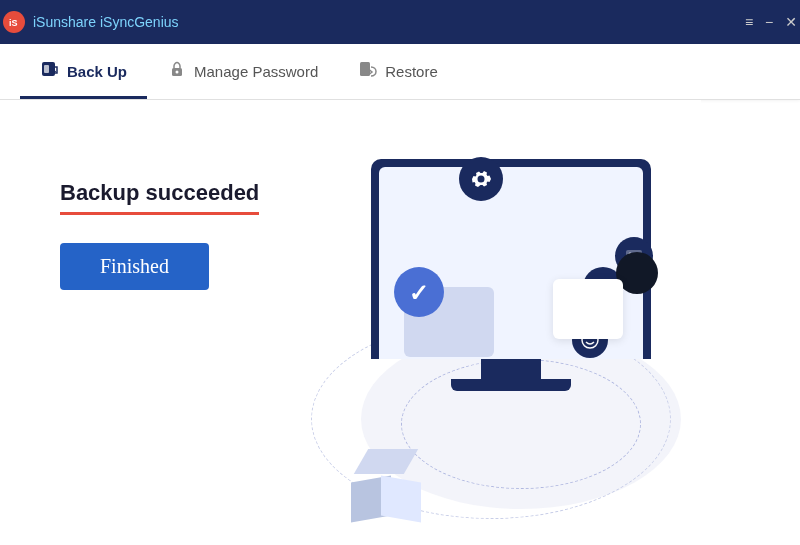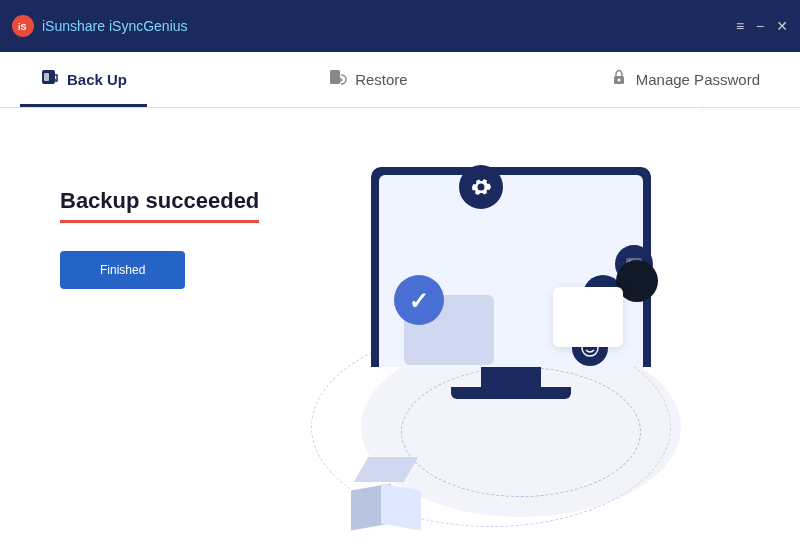--- a/index.html
+++ b/index.html
@@ -7,25 +7,25 @@
       width: 800px;
       height: 545px;
       font-family: 'Segoe UI', Arial, sans-serif;
       overflow: hidden;
       background: #fff;
     }
 
     
     .title-bar {
       background: #1a2a5e;
-      height: 52px;
+      height: 44px;
       display: flex;
       align-items: center;
       justify-content: space-between;
-      padding: 0 12px;
+      padding: 0 3px;
       color: #fff;
     }
     .title-bar-left {
       display: flex;
       align-items: center;
       gap: 8px;
     }
     .app-logo {
       width: 22px;
       height: 22px;
@@ -56,21 +56,20 @@
 
     
     .nav-bar {
       background: #fff;
       border-bottom: 1px solid #e0e0e0;
       display: flex;
       height: 56px;
       align-items: flex-end;
       padding: 0 20px;
       box-shadow: 0 1px 3px rgba(0,0,0,0.05);
-      justify-content: space-between;
     }
     .nav-tab {
       display: flex;
       align-items: center;
       gap: 7px;
       padding: 0 20px 12px 20px;
       font-size: 15px;
       color: #555;
       cursor: pointer;
       border-bottom: 3px solid transparent;
@@ -111,23 +110,24 @@
       height: 3px;
       background: #e74c3c;
       margin-bottom: 28px;
     }
     .finished-btn {
       background: #2563c7;
       color: #fff;
       border: none;
       border-radius: 4px;
       padding: 12px 40px;
-      font-size: 12px;
+      font-size: 20px;
       font-weight: 500;
       cursor: pointer;
+      font-family: Liberation Serif, serif;
     }
 
     
     .illustration {
       position: absolute;
       right: 0;
       bottom: 0;
       width: 480px;
       height: 420px;
     }
@@ -333,36 +333,36 @@
         <rect x="4" y="6" width="5" height="8" rx="1" fill="white" opacity="0.7"></rect>
         <path d="M14 8 L17 8 L17 14 L14 14" stroke="#1a2a5e" stroke-width="1.5" fill="none"></path>
         <path d="M12 10 L15 12.5 L12 15" stroke="#1a2a5e" stroke-width="1.5" fill="none"></path>
       </svg>
     </span>
     <span>Back Up</span>
   </div>
   <div class="nav-tab">
     <span class="nav-tab-icon">
       <svg width="20" height="20" viewBox="0 0 20 20" fill="none">
+        <rect x="5" y="9" width="10" height="8" rx="1.5" fill="#888"></rect>
+        <path d="M7 9 V7 C7 5 9 3.5 10 3.5 C11 3.5 13 5 13 7 V9" stroke="#888" stroke-width="1.5" fill="none"></path>
+        <circle cx="10" cy="13" r="1.5" fill="white"></circle>
+      </svg>
+    </span>
+    <span>Manage Password</span>
+  </div>
+  <div class="nav-tab">
+    <span class="nav-tab-icon">
+      <svg width="20" height="20" viewBox="0 0 20 20" fill="none">
         <rect x="2" y="3" width="10" height="14" rx="1.5" fill="#888"></rect>
         <path d="M13 8 C16 8 18 10 18 12.5 C18 15 16 17 13 17" stroke="#888" stroke-width="1.5" fill="none"></path>
         <path d="M11 10.5 L14 13 L11 15.5" stroke="#888" stroke-width="1.5" fill="none"></path>
       </svg>
     </span>
     <span>Restore</span>
-  </div>
-  <div class="nav-tab">
-    <span class="nav-tab-icon">
-      <svg width="20" height="20" viewBox="0 0 20 20" fill="none">
-        <rect x="5" y="9" width="10" height="8" rx="1.5" fill="#888"></rect>
-        <path d="M7 9 V7 C7 5 9 3.5 10 3.5 C11 3.5 13 5 13 7 V9" stroke="#888" stroke-width="1.5" fill="none"></path>
-        <circle cx="10" cy="13" r="1.5" fill="white"></circle>
-      </svg>
-    </span>
-    <span>Manage Password</span>
   </div>
 </div>
 
 <div class="main-content">
 
   <div class="success-section">
     <div class="success-title">Backup succeeded</div>
     <div class="success-underline"></div>
     <button class="finished-btn">Finished</button>
   </div>

